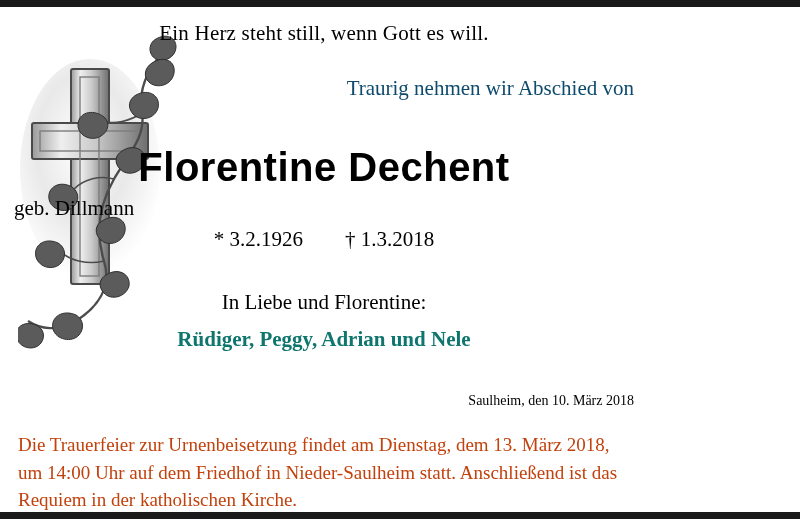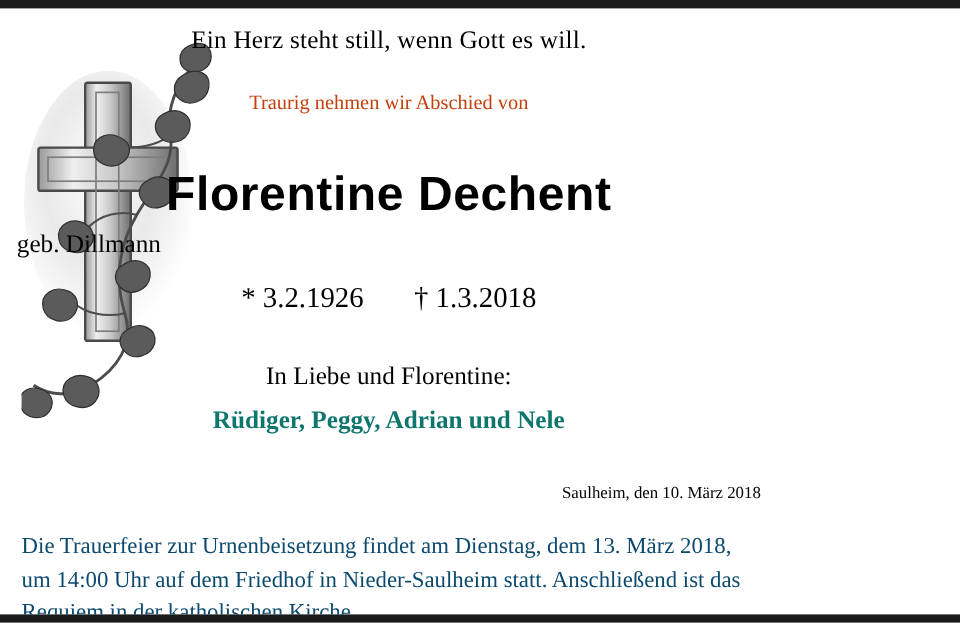--- a/index.html
+++ b/index.html
@@ -43,44 +43,44 @@
   }
 
   .line-top {
     text-align: center;
     font-size: 21px;
     color: #000;
     margin: 6px 0 0 0;
     letter-spacing: 0.2px;
   }
   .line-second {
-    text-align: center;
-    font-size: 17px;
-    color: #c2410c;
+    text-align: right;
+    font-size: 21px;
+    color: #0c4a6e;
     margin: 30px 0 0 0;
   }
   .name {
     text-align: center;
     font-family: "Liberation Sans", sans-serif;
     font-weight: bold;
     font-size: 40px;
     color: #000;
     margin: 44px 0 0 0;
     letter-spacing: 0.5px;
   }
   .maiden {
     font-size: 21px;
     color: #000;
     margin: 6px 0 0 0;
   }
   .dates {
     text-align: center;
-    font-size: 24px;
+    font-size: 21px;
     color: #000;
-    margin: 20px 0 0 0;
+    margin: 6px 0 0 0;
   }
   .dates .gap {
     display: inline-block;
     width: 42px;
   }
   .dedication {
     text-align: center;
     font-size: 21px;
     color: #000;
     margin: 38px 0 0 0;
@@ -95,21 +95,21 @@
     line-height: 1.35;
   }
   .place-date {
     font-size: 14px;
     color: #000;
     margin: 40px 0 0 4px;
     text-align: right;
   }
   .ceremony {
     font-size: 19px;
-    color: #0c4a6e;
+    color: #c2410c;
     margin: 22px 0 0 4px;
     text-align: left;
     line-height: 1.45;
     max-width: 770px;
   }
 </style>
 </head>
 <body>
 
 <div class="obituary">

